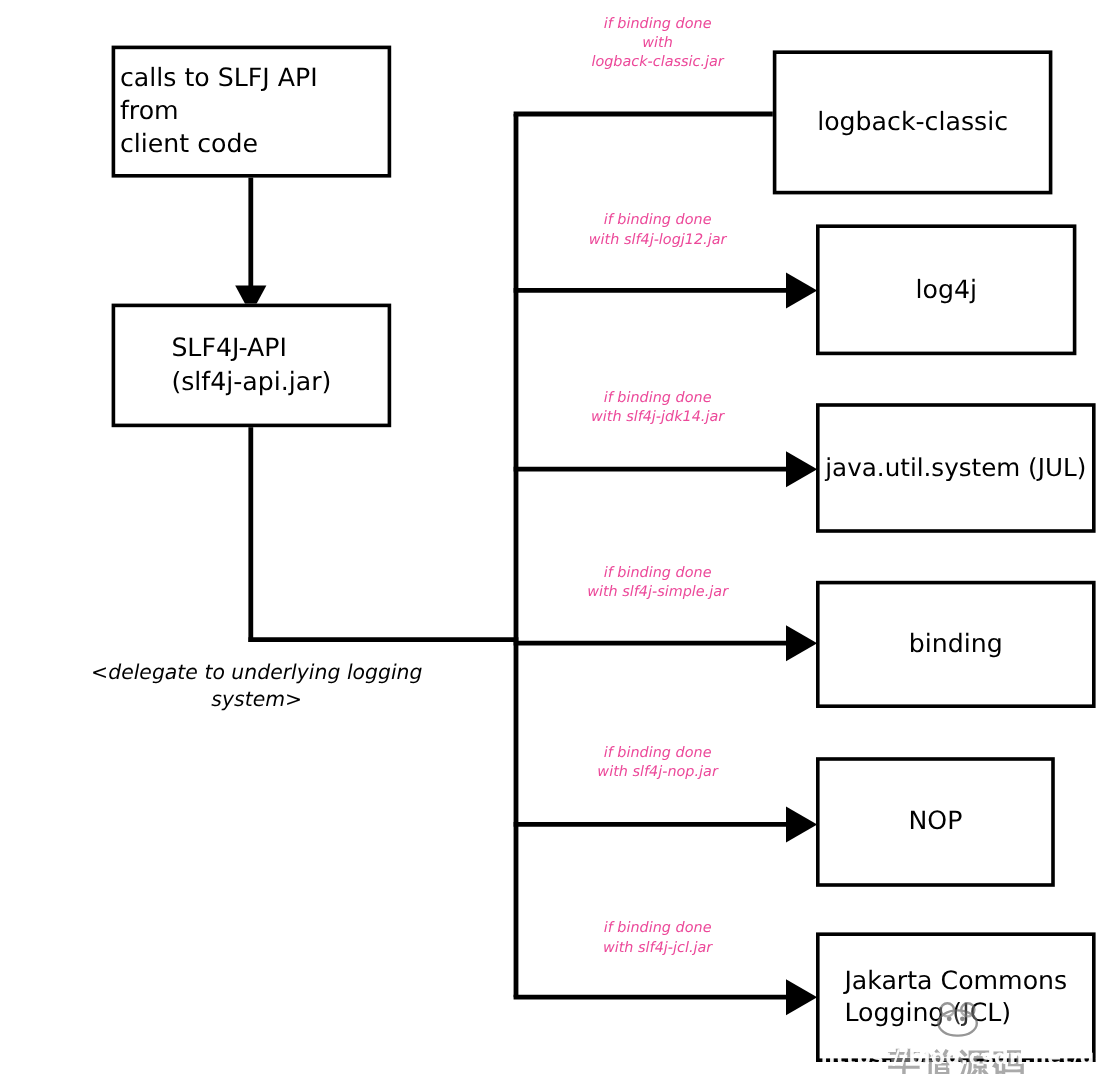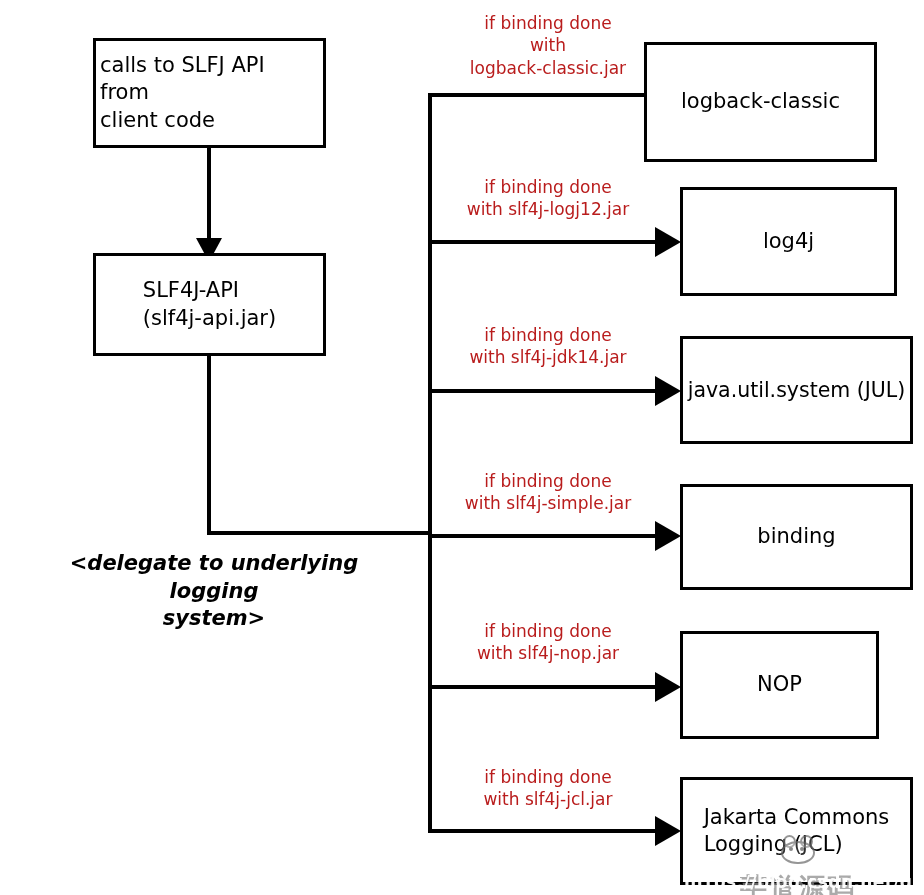--- a/index.html
+++ b/index.html
@@ -35,35 +35,36 @@
     padding: 0 4px;
     white-space: pre-line;
   }
   .node.tight .node-text {
     padding: 0 1px;
     font-size: 20.5px;
   }
   .edge-label {
     position: absolute;
     text-align: center;
-    color: #b91c1c;
-    font-size: 17px;
+    color: #ec4899;
+    font-size: 12px;
     line-height: 1.32;
     white-space: pre-line;
     z-index: 4;
     background: transparent;
+    font-style: italic;
   }
   .note-italic {
     position: absolute;
     text-align: center;
     color: #000000;
-    font-size: 21px;
+    font-size: 17px;
     line-height: 1.32;
     font-style: italic;
-    font-weight: bold;
+    font-weight: normal;
     white-space: pre-line;
     z-index: 4;
   }
   svg.wires {
     position: absolute;
     left: 0;
     top: 0;
     width: 924px;
     height: 895px;
     z-index: 1;

